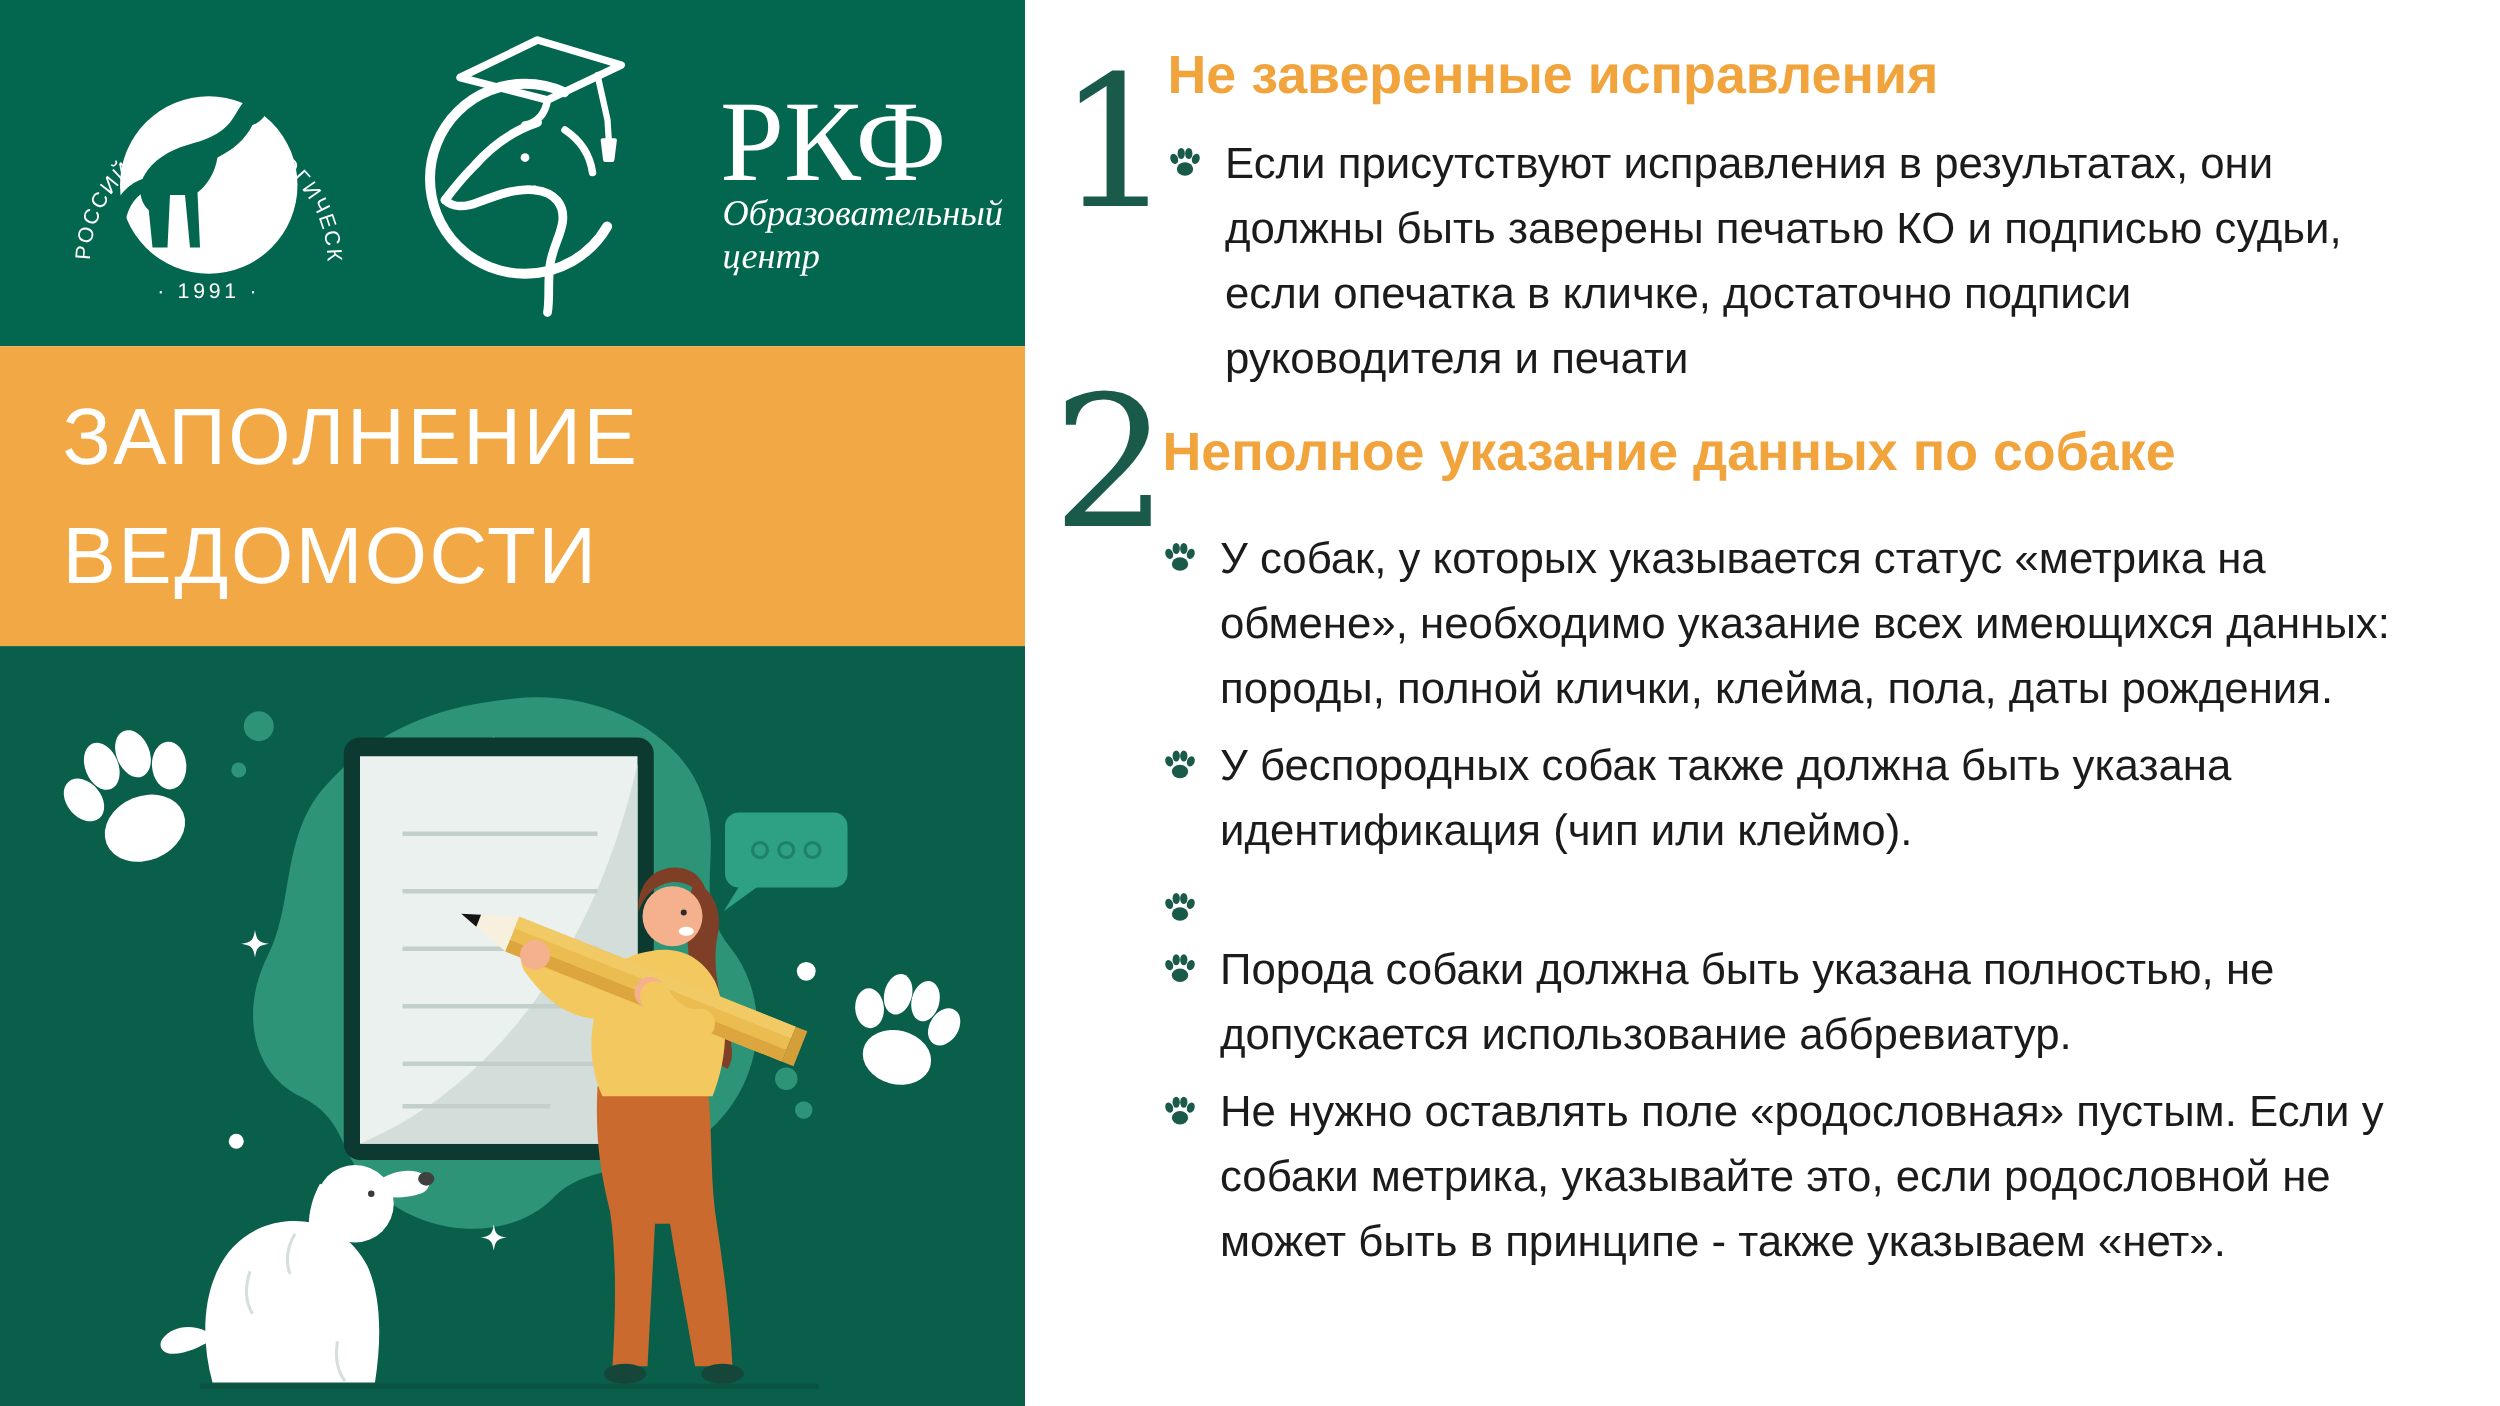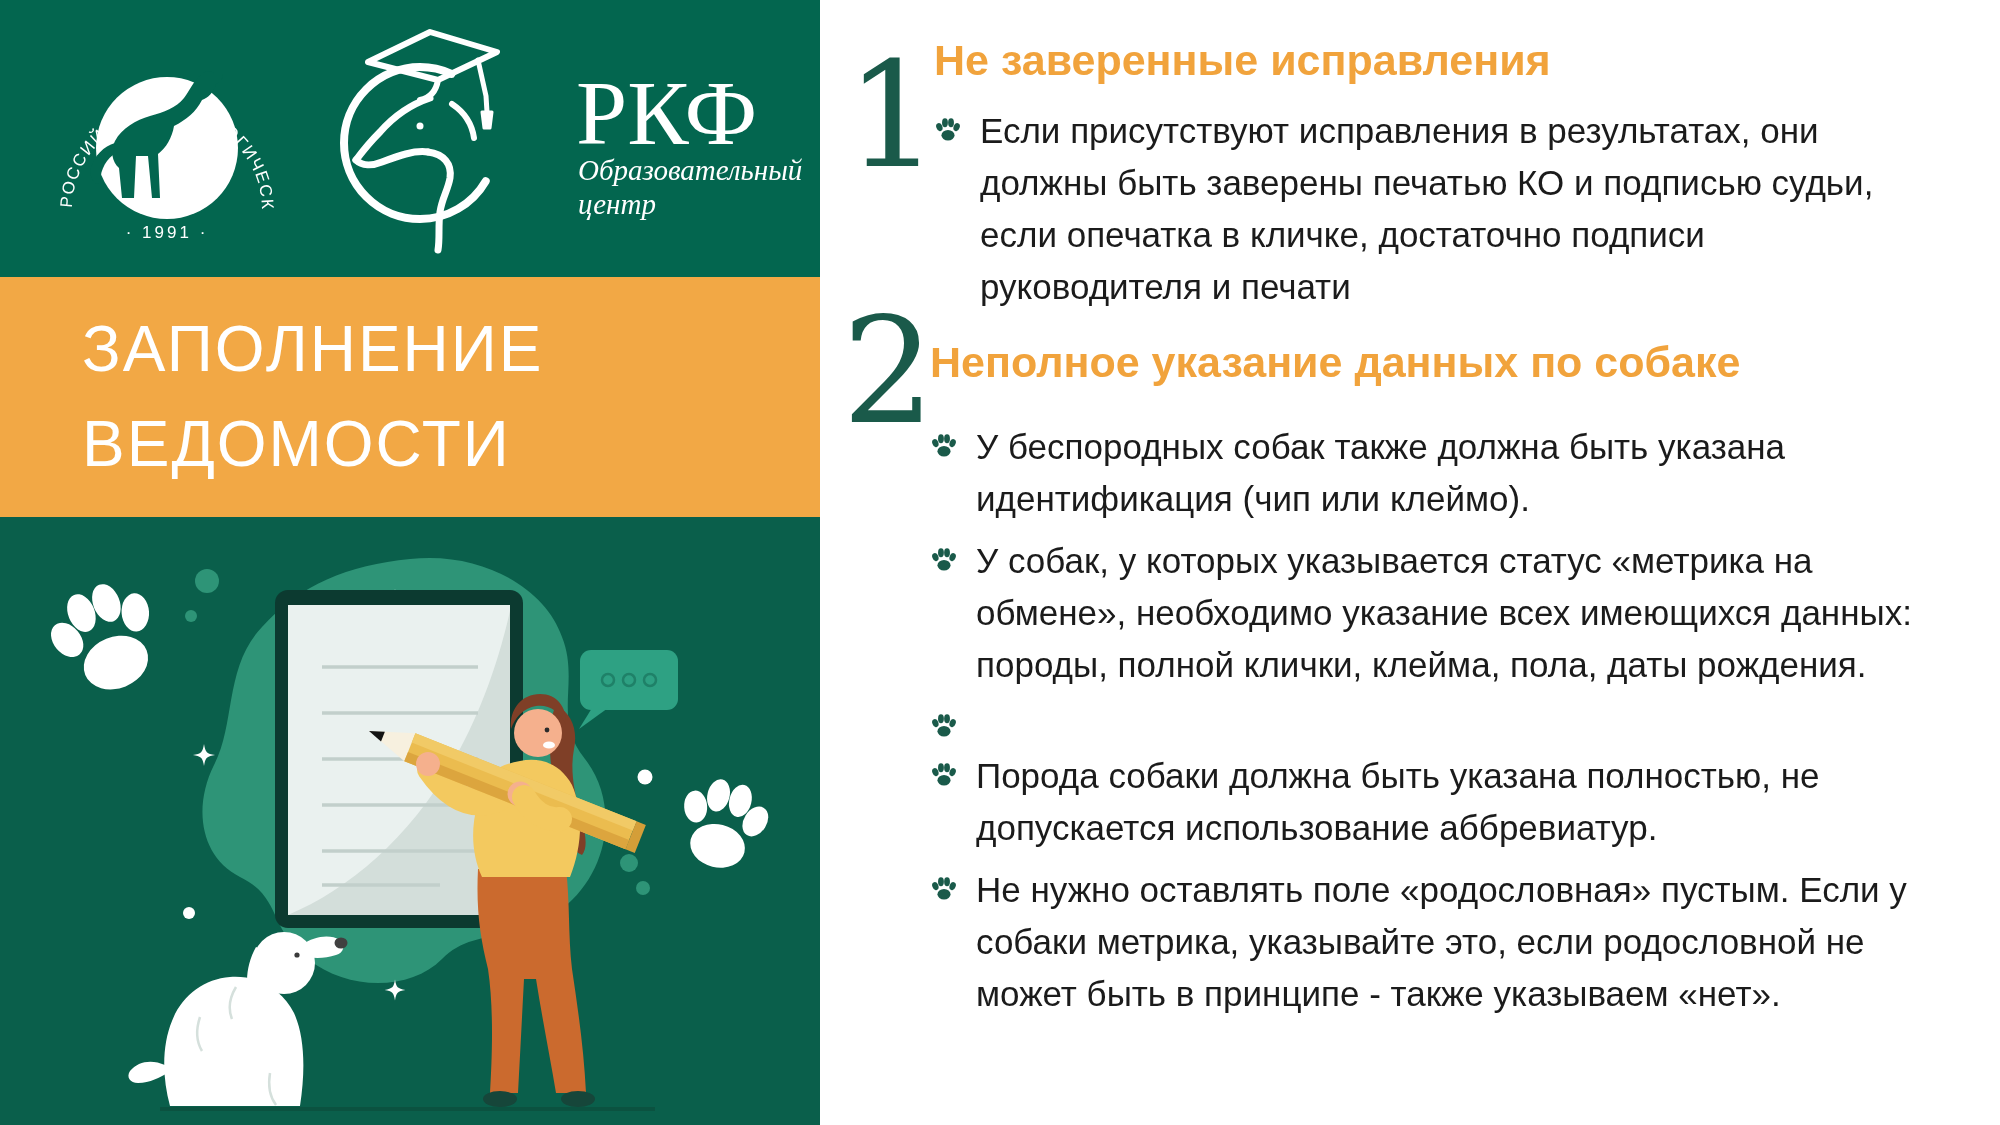--- a/index.html
+++ b/index.html
@@ -6,21 +6,21 @@
   .slide{
     position:relative;width:2000px;height:1125px;overflow:hidden;
     background:#ffffff;font-family:"Liberation Sans",sans-serif;
   }
   
   .left-panel{position:absolute;left:0;top:0;width:820px;height:1125px;}
   .logo-band{position:absolute;left:0;top:0;width:820px;height:277px;background:#03664F;}
   .logo-band svg{position:absolute;left:0;top:0;}
   .title-band{
     position:absolute;left:0;top:277px;width:820px;height:240px;background:#F2A845;
-    display:flex;align-items:center;box-sizing:border-box;padding-left:82px;
+    display:flex;align-items:center;box-sizing:border-box;padding-left:50px;
   }
   .title-text{
     color:#ffffff;font-size:64px;line-height:95px;letter-spacing:2px;
     white-space:pre-line;font-weight:400;
   }
   .illustration{position:absolute;left:0;top:517px;width:820px;height:608px;background:#0A5F4B;}
   .illustration svg{position:absolute;left:0;top:0;}
 
   
   .content{position:absolute;left:820px;top:0;width:1180px;height:1125px;background:#ffffff;}
@@ -256,34 +256,34 @@
         <h2 class="section-heading">Неполное указание данных по собаке</h2>
         <ul class="bullets">
           <li>
             <svg class="paw-bullet" viewBox="0 0 24 24" fill="#1A5A4A">
               <ellipse cx="12" cy="16.5" rx="5.6" ry="4.6"></ellipse>
                 <ellipse cx="4.6" cy="9.5" rx="2.6" ry="3.6" transform="rotate(-20 4.6 9.5)"></ellipse>
                 <ellipse cx="9.4" cy="5.8" rx="2.5" ry="3.8"></ellipse>
                 <ellipse cx="14.6" cy="5.8" rx="2.5" ry="3.8"></ellipse>
                 <ellipse cx="19.4" cy="9.5" rx="2.6" ry="3.6" transform="rotate(20 19.4 9.5)"></ellipse>
             </svg>
-            <div class="bullet-text">У беспородных собак также должна быть указана
-идентификация (чип или клеймо).</div>
-          </li>
-          <li>
-            <svg class="paw-bullet" viewBox="0 0 24 24" fill="#1A5A4A">
-              <ellipse cx="12" cy="16.5" rx="5.6" ry="4.6"></ellipse>
-                <ellipse cx="4.6" cy="9.5" rx="2.6" ry="3.6" transform="rotate(-20 4.6 9.5)"></ellipse>
-                <ellipse cx="9.4" cy="5.8" rx="2.5" ry="3.8"></ellipse>
-                <ellipse cx="14.6" cy="5.8" rx="2.5" ry="3.8"></ellipse>
-                <ellipse cx="19.4" cy="9.5" rx="2.6" ry="3.6" transform="rotate(20 19.4 9.5)"></ellipse>
-            </svg>
             <div class="bullet-text">У собак, у которых указывается статус «метрика на
 обмене», необходимо указание всех имеющихся данных:
 породы, полной клички, клейма, пола, даты рождения.</div>
+          </li>
+          <li>
+            <svg class="paw-bullet" viewBox="0 0 24 24" fill="#1A5A4A">
+              <ellipse cx="12" cy="16.5" rx="5.6" ry="4.6"></ellipse>
+                <ellipse cx="4.6" cy="9.5" rx="2.6" ry="3.6" transform="rotate(-20 4.6 9.5)"></ellipse>
+                <ellipse cx="9.4" cy="5.8" rx="2.5" ry="3.8"></ellipse>
+                <ellipse cx="14.6" cy="5.8" rx="2.5" ry="3.8"></ellipse>
+                <ellipse cx="19.4" cy="9.5" rx="2.6" ry="3.6" transform="rotate(20 19.4 9.5)"></ellipse>
+            </svg>
+            <div class="bullet-text">У беспородных собак также должна быть указана
+идентификация (чип или клеймо).</div>
           </li>
           <li>
             <svg class="paw-bullet" viewBox="0 0 24 24" fill="#1A5A4A">
               <ellipse cx="12" cy="16.5" rx="5.6" ry="4.6"></ellipse>
                 <ellipse cx="4.6" cy="9.5" rx="2.6" ry="3.6" transform="rotate(-20 4.6 9.5)"></ellipse>
                 <ellipse cx="9.4" cy="5.8" rx="2.5" ry="3.8"></ellipse>
                 <ellipse cx="14.6" cy="5.8" rx="2.5" ry="3.8"></ellipse>
                 <ellipse cx="19.4" cy="9.5" rx="2.6" ry="3.6" transform="rotate(20 19.4 9.5)"></ellipse>
             </svg>
           </li>

